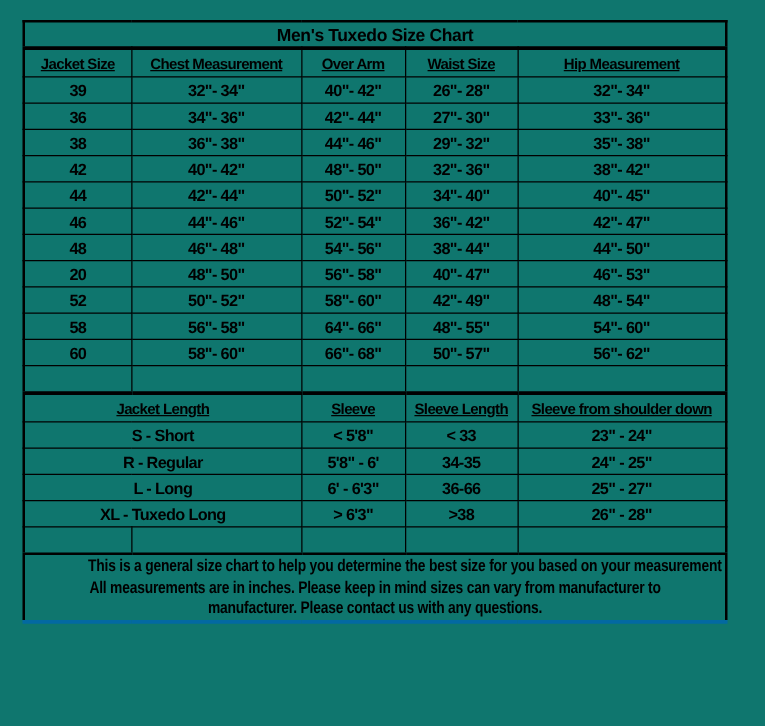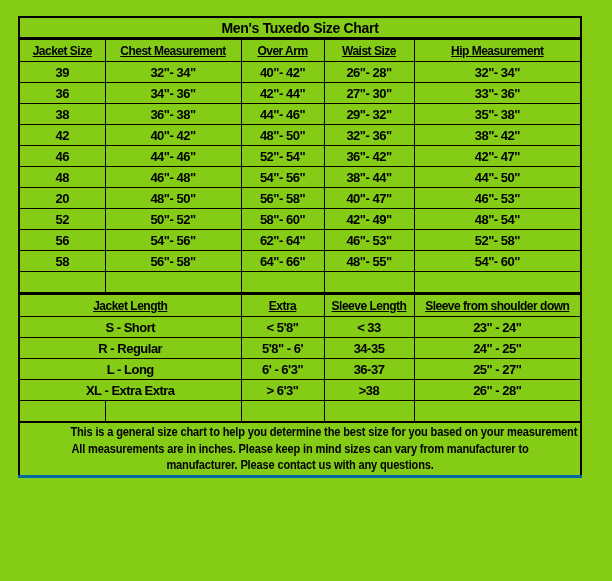--- a/index.html
+++ b/index.html
@@ -4,21 +4,21 @@
 <style>
   html, body {
     margin: 0;
     padding: 0;
     background: #ffffff;
   }
   .sheet {
     position: relative;
     width: 612px;
     height: 581px;
-    background: #84cc16;
+    background: #0f766e;
     font-family: "Liberation Sans", "DejaVu Sans", sans-serif;
     color: #000000;
   }
   table.chart {
     position: absolute;
     left: 18px;
     top: 16px;
     width: 562px;
     border-collapse: collapse;
     table-layout: fixed;
@@ -125,20 +125,27 @@
           <td>35"- 38"</td>
         </tr>
         <tr>
           <td>42</td>
           <td>40"- 42"</td>
           <td>48"- 50"</td>
           <td>32"- 36"</td>
           <td>38"- 42"</td>
         </tr>
         <tr>
+          <td>44</td>
+          <td>42"- 44"</td>
+          <td>50"- 52"</td>
+          <td>34"- 40"</td>
+          <td>40"- 45"</td>
+        </tr>
+        <tr>
           <td>46</td>
           <td>44"- 46"</td>
           <td>52"- 54"</td>
           <td>36"- 42"</td>
           <td>42"- 47"</td>
         </tr>
         <tr>
           <td>48</td>
           <td>46"- 48"</td>
           <td>54"- 56"</td>
@@ -153,49 +160,49 @@
           <td>46"- 53"</td>
         </tr>
         <tr>
           <td>52</td>
           <td>50"- 52"</td>
           <td>58"- 60"</td>
           <td>42"- 49"</td>
           <td>48"- 54"</td>
         </tr>
         <tr>
-          <td>56</td>
-          <td>54"- 56"</td>
-          <td>62"- 64"</td>
-          <td>46"- 53"</td>
-          <td>52"- 58"</td>
-        </tr>
-        <tr>
           <td>58</td>
           <td>56"- 58"</td>
           <td>64"- 66"</td>
           <td>48"- 55"</td>
           <td>54"- 60"</td>
         </tr>
+        <tr>
+          <td>60</td>
+          <td>58"- 60"</td>
+          <td>66"- 68"</td>
+          <td>50"- 57"</td>
+          <td>56"- 62"</td>
+        </tr>
       </tbody>
 
     <tbody>
       <tr class="gap-row thick-bottom">
         <td></td>
         <td></td>
         <td></td>
         <td></td>
         <td></td>
       </tr>
     </tbody>
 
     <tbody>
       <tr class="header-row">
         <th colspan="2">Jacket Length</th>
-        <th>Extra</th>
+        <th>Sleeve</th>
         <th>Sleeve Length</th>
         <th>Sleeve from shoulder down</th>
       </tr>
     </tbody>
 
     <tbody id="length-body">
         <tr>
           <td colspan="2">S - Short</td>
           <td>&lt; 5'8"</td>
           <td>&lt; 33</td>
@@ -203,25 +210,25 @@
         </tr>
         <tr>
           <td colspan="2">R - Regular</td>
           <td>5'8" - 6'</td>
           <td>34-35</td>
           <td>24" - 25"</td>
         </tr>
         <tr>
           <td colspan="2">L - Long</td>
           <td>6' - 6'3"</td>
-          <td>36-37</td>
+          <td>36-66</td>
           <td>25" - 27"</td>
         </tr>
         <tr>
-          <td colspan="2">XL - Extra Extra</td>
+          <td colspan="2">XL - Tuxedo Long</td>
           <td>&gt; 6'3"</td>
           <td>&gt;38</td>
           <td>26" - 28"</td>
         </tr>
       </tbody>
 
     <tbody>
       <tr class="gap-row medium-bottom">
         <td></td>
         <td></td>

